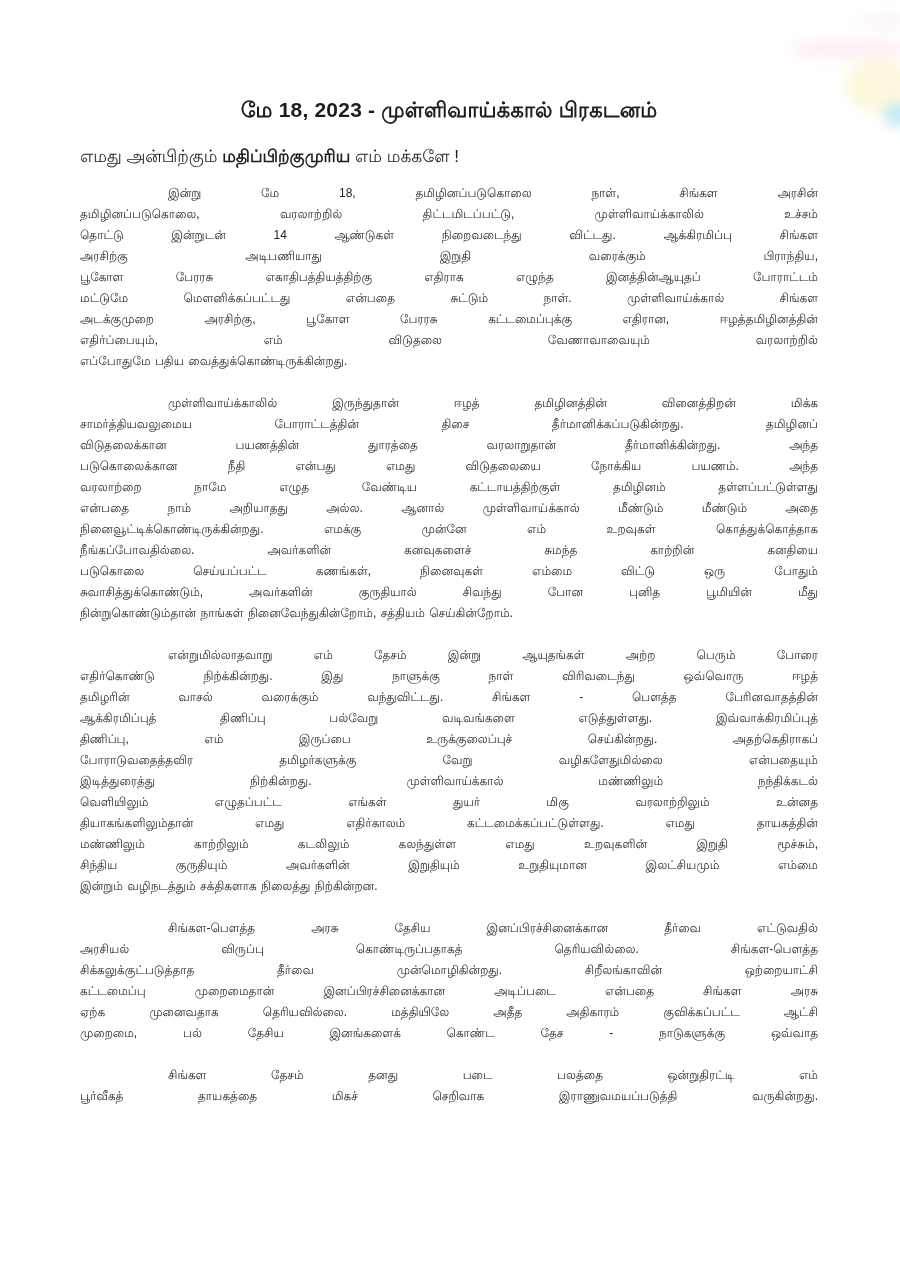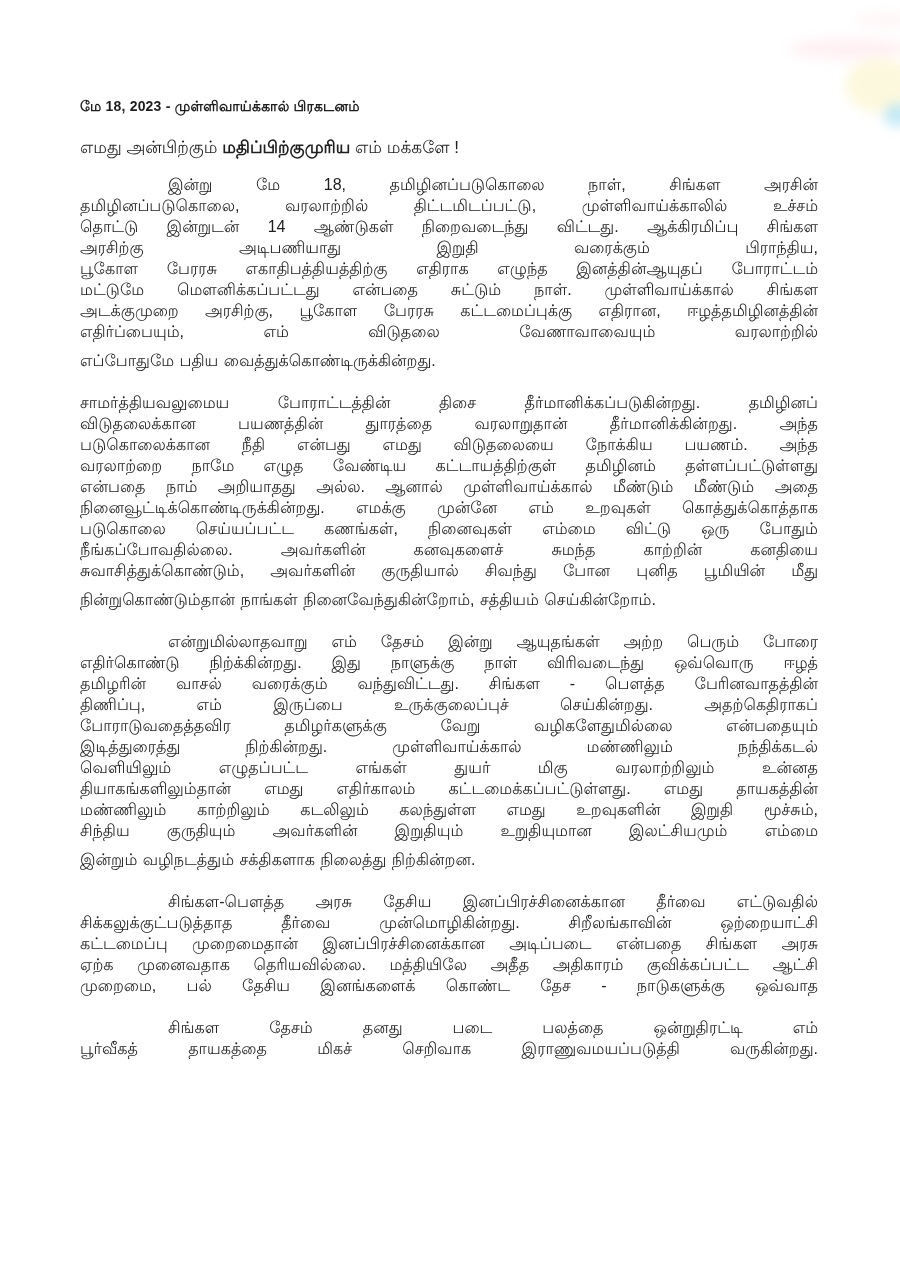--- a/index.html
+++ b/index.html
@@ -16,50 +16,49 @@
     overflow: hidden;
     color: #1e1e1e;
   }
   .content {
     position: absolute;
     left: 80px;
     top: 98px;
     width: 738px;
   }
   .doc-title {
-    text-align: left;
+    text-align: center;
     font-weight: bold;
-    font-size: 14px;
+    font-size: 21px;
     letter-spacing: 0.2px;
     margin-bottom: 22px;
     white-space: nowrap;
   }
   .salutation {
     font-size: 17px;
     margin-bottom: 15px;
     margin-top: 11px;
   }
   .salutation .bold { font-weight: bold; }
   .para {
     margin: 0 0 21px 0;
   }
   .line {
-    font-size: 16px;
+    font-size: 12px;
     line-height: 21px;
     text-align: justify;
     text-align-last: justify;
     word-spacing: 1px;
   }
   .line.first {
     text-indent: 88px;
   }
   .line.left {
     text-align: left;
     text-align-last: left;
-    margin-top: 8px;
   }
   
   .artifact {
     position: absolute;
     border-radius: 50%;
     filter: blur(6px);
     pointer-events: none;
   }
   .artifact.pink {
     left: 790px; top: 38px; width: 120px; height: 22px;
@@ -101,46 +100,49 @@
           <div class="line">தமிழினப்படுகொலை, வரலாற்றில் திட்டமிடப்பட்டு, முள்ளிவாய்க்காலில் உச்சம்</div>
           <div class="line">தொட்டு இன்றுடன் 14 ஆண்டுகள் நிறைவடைந்து விட்டது. ஆக்கிரமிப்பு சிங்கள</div>
           <div class="line">அரசிற்கு அடிபணியாது இறுதி வரைக்கும் பிராந்திய,</div>
           <div class="line">பூகோள பேரரசு எகாதிபத்தியத்திற்கு எதிராக எழுந்த இனத்தின்ஆயுதப் போராட்டம்</div>
           <div class="line">மட்டுமே மௌனிக்கப்பட்டது என்பதை சுட்டும் நாள். முள்ளிவாய்க்கால் சிங்கள</div>
           <div class="line">அடக்குமுறை அரசிற்கு, பூகோள பேரரசு கட்டமைப்புக்கு எதிரான, ஈழத்தமிழினத்தின்</div>
           <div class="line">எதிர்ப்பையும், எம் விடுதலை வேணாவாவையும் வரலாற்றில்</div>
           <div class="line left">எப்போதுமே பதிய வைத்துக்கொண்டிருக்கின்றது.</div>
         </div>
         <div class="para">
+          <div class="line first">முள்ளிவாய்க்காலில் இருந்துதான் ஈழத் தமிழினத்தின் வினைத்திறன் மிக்க</div>
           <div class="line">சாமர்த்தியவலுமைய போராட்டத்தின் திசை தீர்மானிக்கப்படுகின்றது. தமிழினப்</div>
           <div class="line">விடுதலைக்கான பயணத்தின் துாரத்தை வரலாறுதான் தீர்மானிக்கின்றது. அந்த</div>
           <div class="line">படுகொலைக்கான நீதி என்பது எமது விடுதலையை நோக்கிய பயணம். அந்த</div>
           <div class="line">வரலாற்றை நாமே எழுத வேண்டிய கட்டாயத்திற்குள் தமிழினம் தள்ளப்பட்டுள்ளது</div>
           <div class="line">என்பதை நாம் அறியாதது அல்ல. ஆனால் முள்ளிவாய்க்கால் மீண்டும் மீண்டும் அதை</div>
           <div class="line">நினைவூட்டிக்கொண்டிருக்கின்றது. எமக்கு முன்னே எம் உறவுகள் கொத்துக்கொத்தாக</div>
+          <div class="line">நீங்கப்போவதில்லை. அவர்களின் கனவுகளைச் சுமந்த காற்றின் கனதியை</div>
           <div class="line">படுகொலை செய்யப்பட்ட கணங்கள், நினைவுகள் எம்மை விட்டு ஒரு போதும்</div>
-          <div class="line">நீங்கப்போவதில்லை. அவர்களின் கனவுகளைச் சுமந்த காற்றின் கனதியை</div>
           <div class="line">சுவாசித்துக்கொண்டும், அவர்களின் குருதியால் சிவந்து போன புனித பூமியின் மீது</div>
           <div class="line left">நின்றுகொண்டும்தான் நாங்கள் நினைவேந்துகின்றோம், சத்தியம் செய்கின்றோம்.</div>
         </div>
         <div class="para">
           <div class="line first">என்றுமில்லாதவாறு எம் தேசம் இன்று ஆயுதங்கள் அற்ற பெரும் போரை</div>
           <div class="line">எதிர்கொண்டு நிற்க்கின்றது. இது நாளுக்கு நாள் விரிவடைந்து ஒவ்வொரு ஈழத்</div>
           <div class="line">தமிழரின் வாசல்  வரைக்கும் வந்துவிட்டது. சிங்கள - பௌத்த பேரினவாதத்தின்</div>
+          <div class="line">ஆக்கிரமிப்புத் திணிப்பு பல்வேறு வடிவங்களை எடுத்துள்ளது. இவ்வாக்கிரமிப்புத்</div>
           <div class="line">திணிப்பு, எம் இருப்பை உருக்குலைப்புச் செய்கின்றது. அதற்கெதிராகப்</div>
           <div class="line">போராடுவதைத்தவிர தமிழர்களுக்கு வேறு வழிகளேதுமில்லை என்பதையும்</div>
           <div class="line">இடித்துரைத்து நிற்கின்றது. முள்ளிவாய்க்கால் மண்ணிலும் நந்திக்கடல்</div>
           <div class="line">வெளியிலும் எழுதப்பட்ட எங்கள் துயர் மிகு வரலாற்றிலும் உன்னத</div>
           <div class="line">தியாகங்களிலும்தான் எமது எதிர்காலம் கட்டமைக்கப்பட்டுள்ளது. எமது தாயகத்தின்</div>
           <div class="line">மண்ணிலும் காற்றிலும் கடலிலும் கலந்துள்ள எமது உறவுகளின் இறுதி மூச்சும்,</div>
           <div class="line">சிந்திய குருதியும் அவர்களின் இறுதியும் உறுதியுமான இலட்சியமும் எம்மை</div>
           <div class="line left">இன்றும் வழிநடத்தும் சக்திகளாக நிலைத்து நிற்கின்றன.</div>
         </div>
         <div class="para">
           <div class="line first">சிங்கள-பௌத்த அரசு தேசிய இனப்பிரச்சினைக்கான தீர்வை எட்டுவதில்</div>
+          <div class="line">அரசியல் விருப்பு கொண்டிருப்பதாகத் தெரியவில்லை. சிங்கள-பௌத்த</div>
           <div class="line">சிக்கலுக்குட்படுத்தாத தீர்வை முன்மொழிகின்றது. சிறீலங்காவின் ஒற்றையாட்சி</div>
           <div class="line">கட்டமைப்பு முறைமைதான் இனப்பிரச்சினைக்கான அடிப்படை என்பதை சிங்கள அரசு</div>
           <div class="line">ஏற்க முனைவதாக தெரியவில்லை. மத்தியிலே அதீத அதிகாரம் குவிக்கப்பட்ட ஆட்சி</div>
           <div class="line">முறைமை, பல் தேசிய இனங்களைக் கொண்ட தேச - நாடுகளுக்கு ஒவ்வாத</div>
         </div>
         <div class="para">
           <div class="line first">சிங்கள தேசம் தனது படை பலத்தை ஒன்றுதிரட்டி எம்</div>
           <div class="line">பூர்வீகத் தாயகத்தை மிகச்  செறிவாக  இராணுவமயப்படுத்தி  வருகின்றது.</div>
         </div>
       </div>

